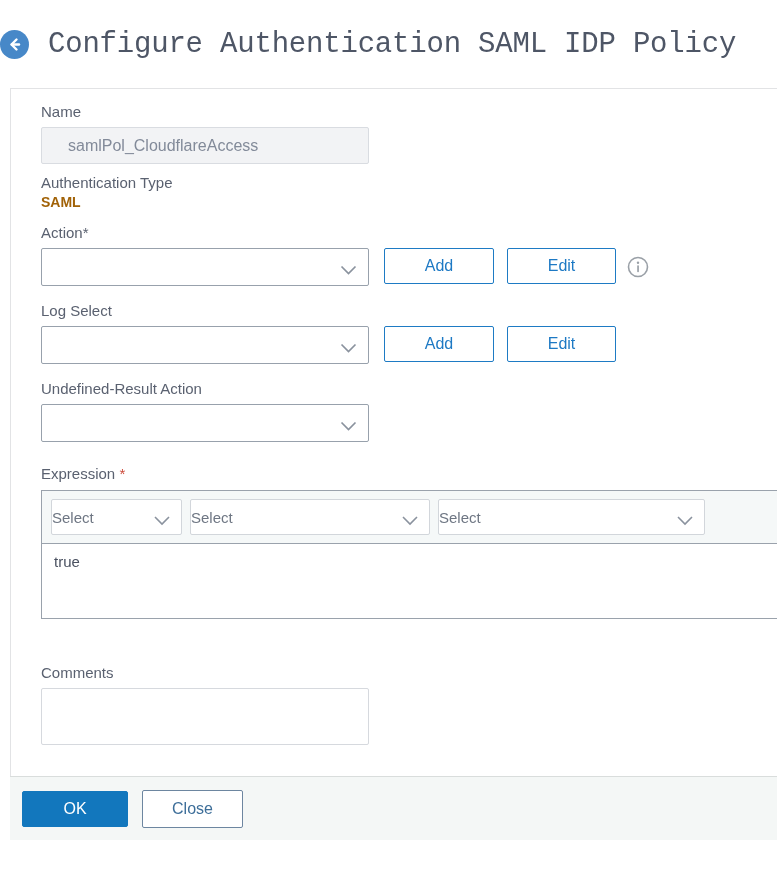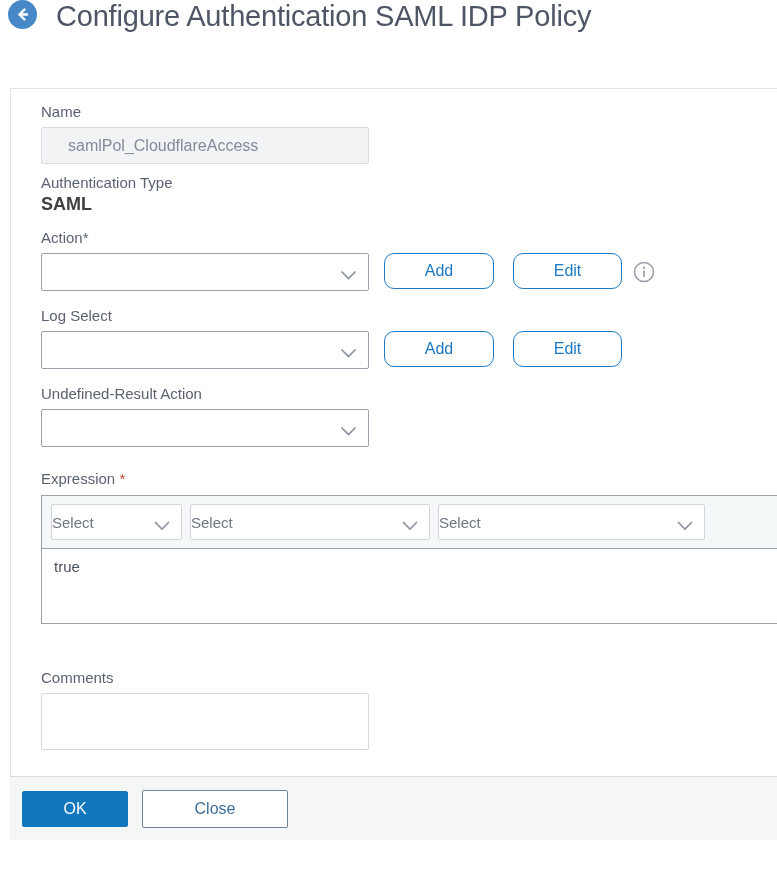--- a/index.html
+++ b/index.html
@@ -1,20 +1,20 @@
 <!DOCTYPE html>
 <html><head>
 <meta charset="utf-8">
 <style>
   * { margin: 0; padding: 0; box-sizing: border-box; }
   html,body { width: 777px; height: 877px; background: #ffffff;
     font-family: "Liberation Sans", sans-serif; overflow: hidden; }
 
   
-  .header { height: 88px; display: flex; padding-left: 8px; }
+  .header { height: 88px; display: flex; align-items: center; padding-left: 0; font-family: Liberation Mono, monospace; }
   .back-btn { width: 29px; height: 29px; border-radius: 50%; background: #4788c8;
     display: flex; align-items: center; justify-content: center; flex: 0 0 auto;
     cursor: pointer; }
   .page-title { margin-left: 19px; font-size: 29px; font-weight: 400; color: #4e5666;
     letter-spacing: -0.2px; white-space: nowrap; }
 
   
   .panel { margin-left: 10px; border-top: 1px solid #e2e3e5; border-left: 1px solid #e2e3e5;
     padding: 14px 0 0 30px; min-height: 688px; }
 
@@ -25,29 +25,29 @@
     border-radius: 2px; color: #828a99; font-size: 16px; padding: 0 27px 0 26px;
     font-family: "Liberation Sans", sans-serif; }
 
   .select-box { position: relative; width: 328px; height: 38px; background: #ffffff;
     border: 1px solid #98a1ac; border-radius: 2px; display: flex; align-items: center;
     padding-left: 26px; font-size: 16px; color: #828a99; cursor: pointer; }
   .select-box .chev { position: absolute; right: 11px; top: 50%; margin-top: -5px; }
 
   .row { display: flex; align-items: flex-start; }
   .btn-outline { height: 36px; width: 110px; margin-left: 15px; background: #ffffff;
-    border: 1px solid #1e7bc4; border-radius: 10px; color: #1d79c4; font-size: 16px;
+    border: 1px solid #1e7bc4; border-radius: 2px; color: #1d79c4; font-size: 16px;
     font-family: "Liberation Sans", sans-serif; cursor: pointer; }
-  .btn-outline + .btn-outline { margin-left: 19px; width: 109px; }
+  .btn-outline + .btn-outline { margin-left: 13px; width: 109px; }
   .info-wrap { margin-left: 11px; margin-top: 8px; }
 
   .spacer-10 { height: 10px; } .spacer-14 { height: 14px; } .spacer-16 { height: 16px; }
   .spacer-23 { height: 23px; }
 
-  .bold-val { font-size: 18px; font-weight: bold; color: #404040; margin-top: 3px; }
+  .bold-val { font-size: 14px; font-weight: bold; color: #a16207; margin-top: 3px; }
 
   
   .expr-box { width: 737px; border: 1px solid #9aa2ac; margin-top: 2px; }
   .expr-head { background: #f5f8f8; border-bottom: 1px solid #9aa2ac; height: 53px;
     display: flex; align-items: center; padding-left: 9px; }
   .expr-select { position: relative; height: 36px; background: #ffffff;
     border: 1px solid #d2d6db; border-radius: 2px; display: flex; align-items: center;
     font-size: 15px; color: #6e7683; cursor: pointer; margin-right: 8px; }
   .expr-select .chev { position: absolute; right: 11px; top: 50%; margin-top: -5px; }
   .expr-select.s1 { width: 131px; } .expr-select.s2 { width: 240px; } .expr-select.s3 { width: 267px; }
@@ -57,21 +57,21 @@
   .comments-area { width: 328px; height: 57px; background: #ffffff; border: 1px solid #d6d9de;
     border-radius: 2px; resize: none; font-family: "Liberation Sans", sans-serif;
     font-size: 15px; color: #4a5160; padding: 6px 8px; }
 
   
   .footer { margin-left: 10px; height: 64px; background: #f4f7f6; border-top: 1px solid #d9dddc;
     display: flex; align-items: center; padding-left: 12px; }
   .btn-primary { width: 106px; height: 36px; background: #1277bd; color: #ffffff;
     border: 1px solid #1277bd; border-radius: 2px; font-size: 16px;
     font-family: "Liberation Sans", sans-serif; cursor: pointer; }
-  .btn-secondary { width: 146px; height: 38px; margin-left: 14px; background: #ffffff;
+  .btn-secondary { width: 101px; height: 38px; margin-left: 14px; background: #ffffff;
     color: #3d6e99; border: 1px solid #6d86a0; border-radius: 2px; font-size: 16px;
     font-family: "Liberation Sans", sans-serif; cursor: pointer; }
 </style>
 </head>
 <body>
 
 <div class="header">
   <div class="back-btn">
     <span style="display:flex;">
       <svg width="15" height="15" viewBox="0 0 15 15">

